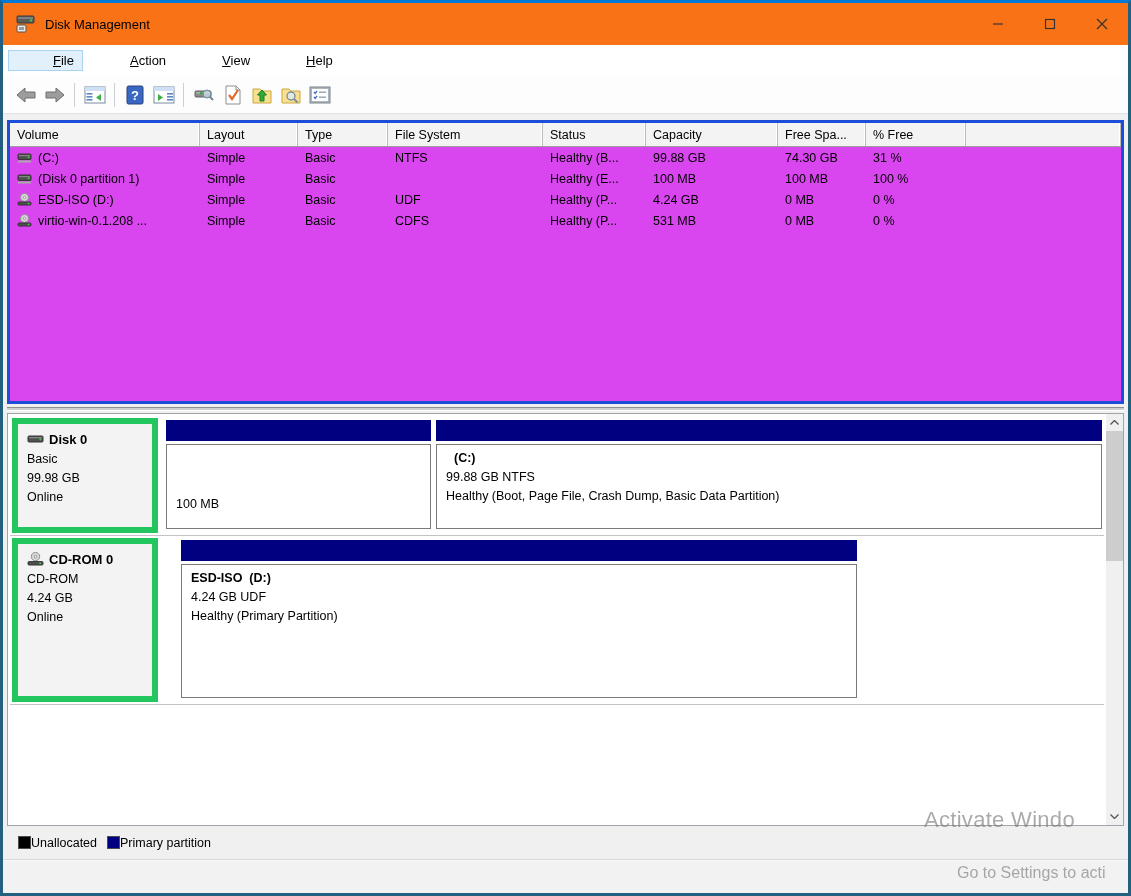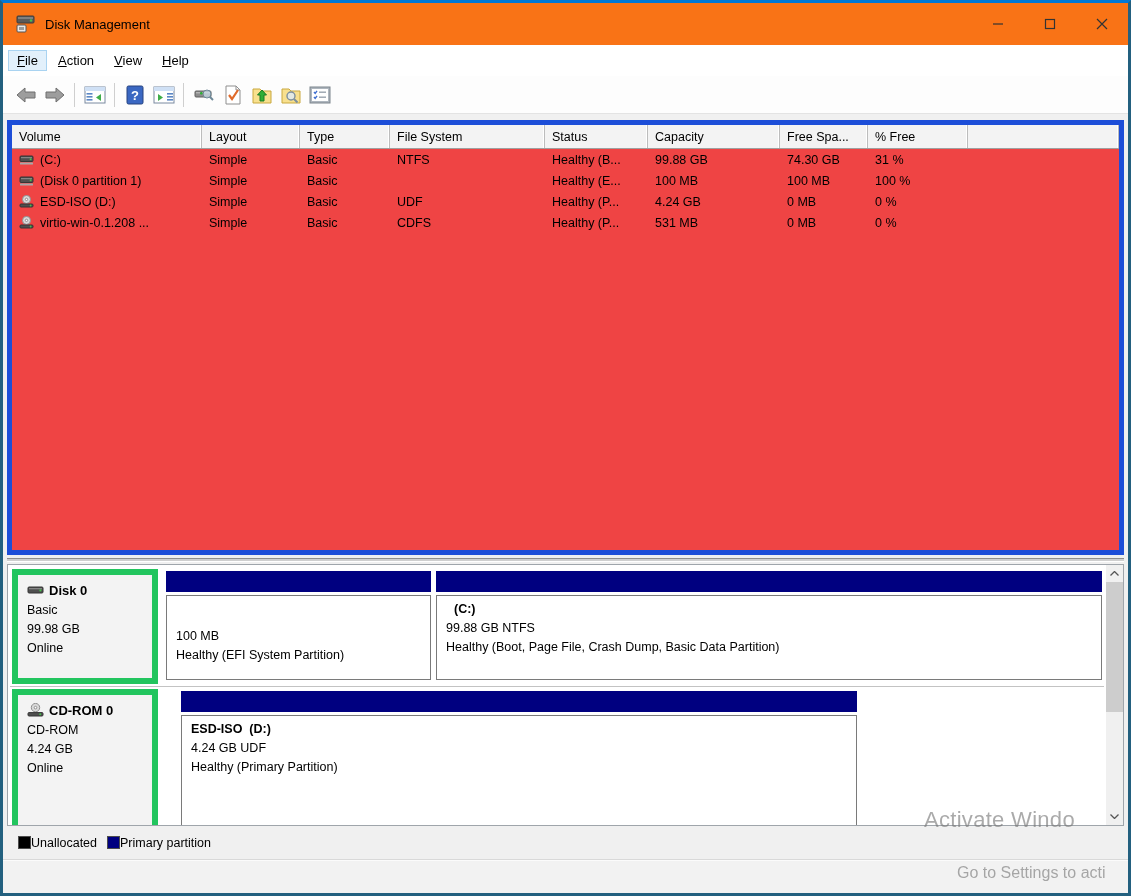--- a/index.html
+++ b/index.html
@@ -16,33 +16,33 @@
   .titlebar{ height:42px; background:#f97316; display:flex; align-items:center; flex:none; }
   .app-icon{ margin-left:11px; margin-right:9px; }
   .title-text{ font-size:13px; }
   .win-controls{ margin-left:auto; display:flex; height:100%; }
   .win-btn{ width:52px; height:100%; display:flex; align-items:center; justify-content:center; }
 
   
   .menubar{ height:31px; background:#fff; display:flex; align-items:center; padding-left:5px; flex:none; }
   .menu-item{ padding:3px 9px; margin-right:2px; font-size:13px; }
   .menu-item.active{ background:#e2f0fb; border:1px solid #a9d3f1; padding:2px 8px; }
-  .menu-label{ display:inline-block; }
+  .menu-label{ display:inline-block;margin-left:36px; }
   .menu-label::first-letter{ text-decoration:underline; }
 
   
   .toolbar{ height:38px; background:#fdfdfd; display:flex; align-items:center; padding-left:8px; flex:none; border-bottom:1px solid #e3e3e3; }
   .tb-btn{ width:29px; height:28px; display:flex; align-items:center; justify-content:center; }
   .tb-sep{ width:1px; height:24px; background:#cfcfcf; margin:0 5px; }
 
   
   .console{ flex:1; margin:6px 4px 0 4px; display:flex; flex-direction:column; min-height:0; }
 
   
-  .listview{ height:435px; flex:none; background:#ef4444; border:5px solid #1d4ed8; display:flex; flex-direction:column; overflow:hidden; }
+  .listview{ height:284px; flex:none; background:#d946ef; border:3px solid #1d4ed8; display:flex; flex-direction:column; overflow:hidden; }
   .lv-header{ display:flex; height:24px; flex:none; background:#f3f3f3; border-bottom:1px solid #9f9f9f; }
   .lv-h{ display:flex; align-items:center; padding-left:7px; border-right:1px solid #bcbcbc; box-shadow:inset -1px 0 0 #fff; font-size:12.5px; }
   .lv-row{ display:flex; height:21px; align-items:center; }
   .lv-c{ padding-left:7px; white-space:nowrap; overflow:hidden; }
   .c0{ width:190px; } .c1{ width:98px; } .c2{ width:90px;align-items:center; } .c3{ width:155px; }
   .c4{ width:103px; } .c5{ width:132px; } .c6{ width:88px; } .c7{ width:100px; }
   .cfill{ flex:1; }
   .vol-cell{ display:flex; align-items:center; gap:6px; }
 
   
@@ -350,21 +350,20 @@
             </div>
             <div class="dl-line">Basic</div>
             <div class="dl-line">99.98 GB</div>
             <div class="dl-line">Online</div>
           </div>
           <div class="partitions">
             <div class="partition p-efi">
               <div class="part-strip" style="background:#000080"></div>
               <div class="part-box text-low">
                 <div class="part-line">100 MB</div>
-                <div class="part-line">Healthy (EFI System Partition)</div>
               </div>
             </div>
             <div class="partition p-c">
               <div class="part-strip" style="background:#000080"></div>
               <div class="part-box">
                 <div class="part-title">(C:)</div>
                 <div class="part-line">99.88 GB NTFS</div>
                 <div class="part-line">Healthy (Boot, Page File, Crash Dump, Basic Data Partition)</div>
               </div>
             </div>

